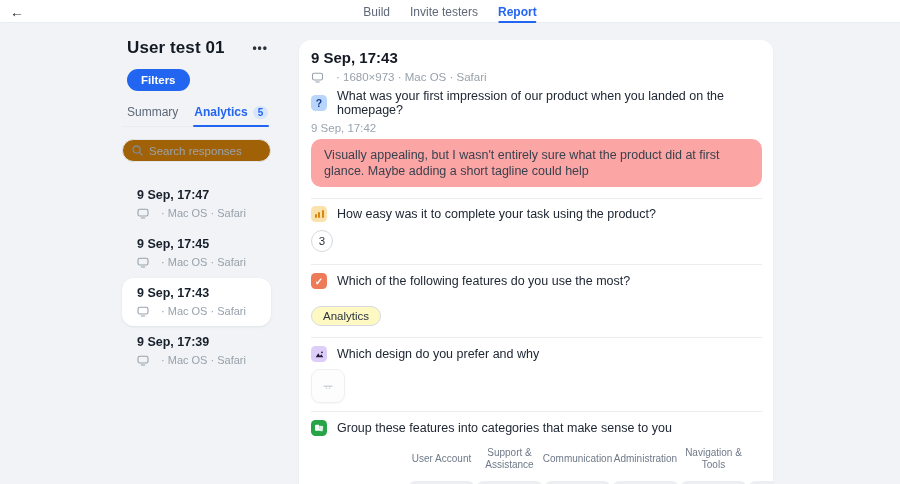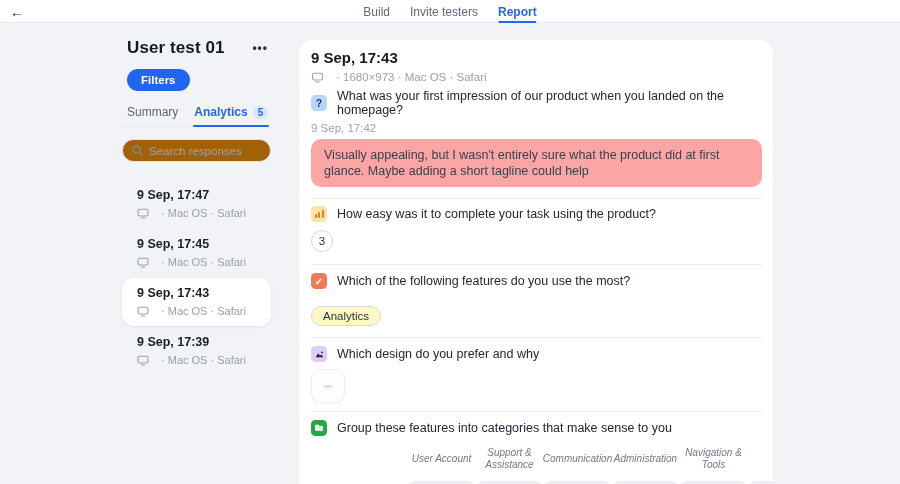--- a/index.html
+++ b/index.html
@@ -122,21 +122,21 @@
     padding: 3px 11px; border: 1px solid #d6dae0; border-radius: 999px;
     font-size: 11.5px; color: #2a323e; background: #fef9c3;
   }
   .pref-thumb {
     margin-top: 7px; width: 34px; height: 34px;
     border: 1px solid #edeff3; border-radius: 9px; background: #fdfdfe;
     box-shadow: 0 1px 2px rgba(16,24,40,.04);
     display: flex; align-items: center; justify-content: center;
   }
   .sort-grid { margin-top: 11px; }
-  .sort-headers, .sort-cells { display: flex; gap: 3px; font-style: italic; }
+  .sort-headers, .sort-cells { display: flex; gap: 3px; }
   .spacer-col { flex: none; width: 95px; display:flex; align-items:flex-end; }
   .sort-header {
     flex: none; width: 65px; min-height: 22px;
     display: flex; align-items: center; justify-content: center; text-align: center;
     font-size: 10px; color: #6f7988; line-height: 12px;
   }
   .sort-cells { margin-top: 10px; }
   .sort-cell { flex: none; width: 65px; height: 14px; background: #eceef2; border-radius: 6px; }
   .row-label-ph { width: 34px; height: 8px; background: #f2f4f6; border-radius: 4px; margin-bottom: 1px; }
 

